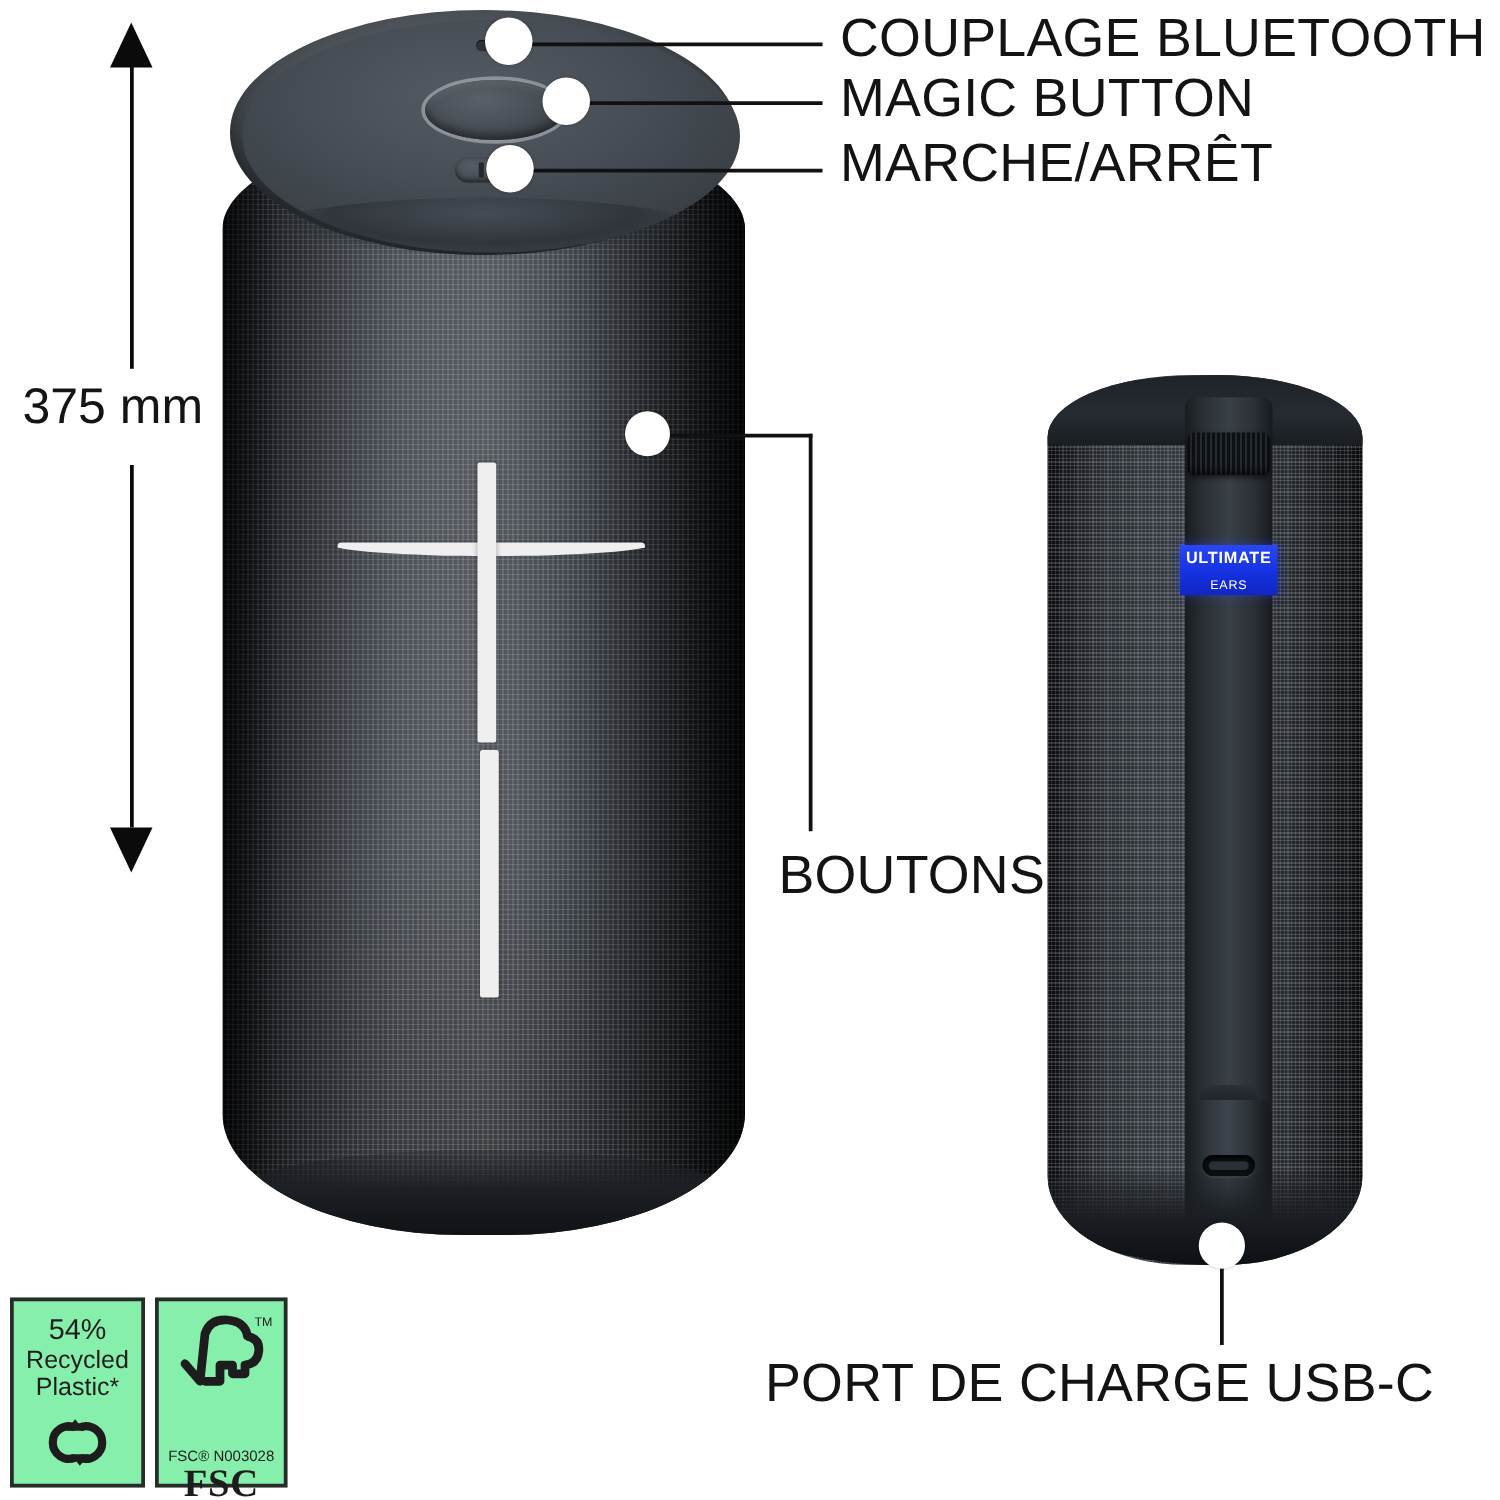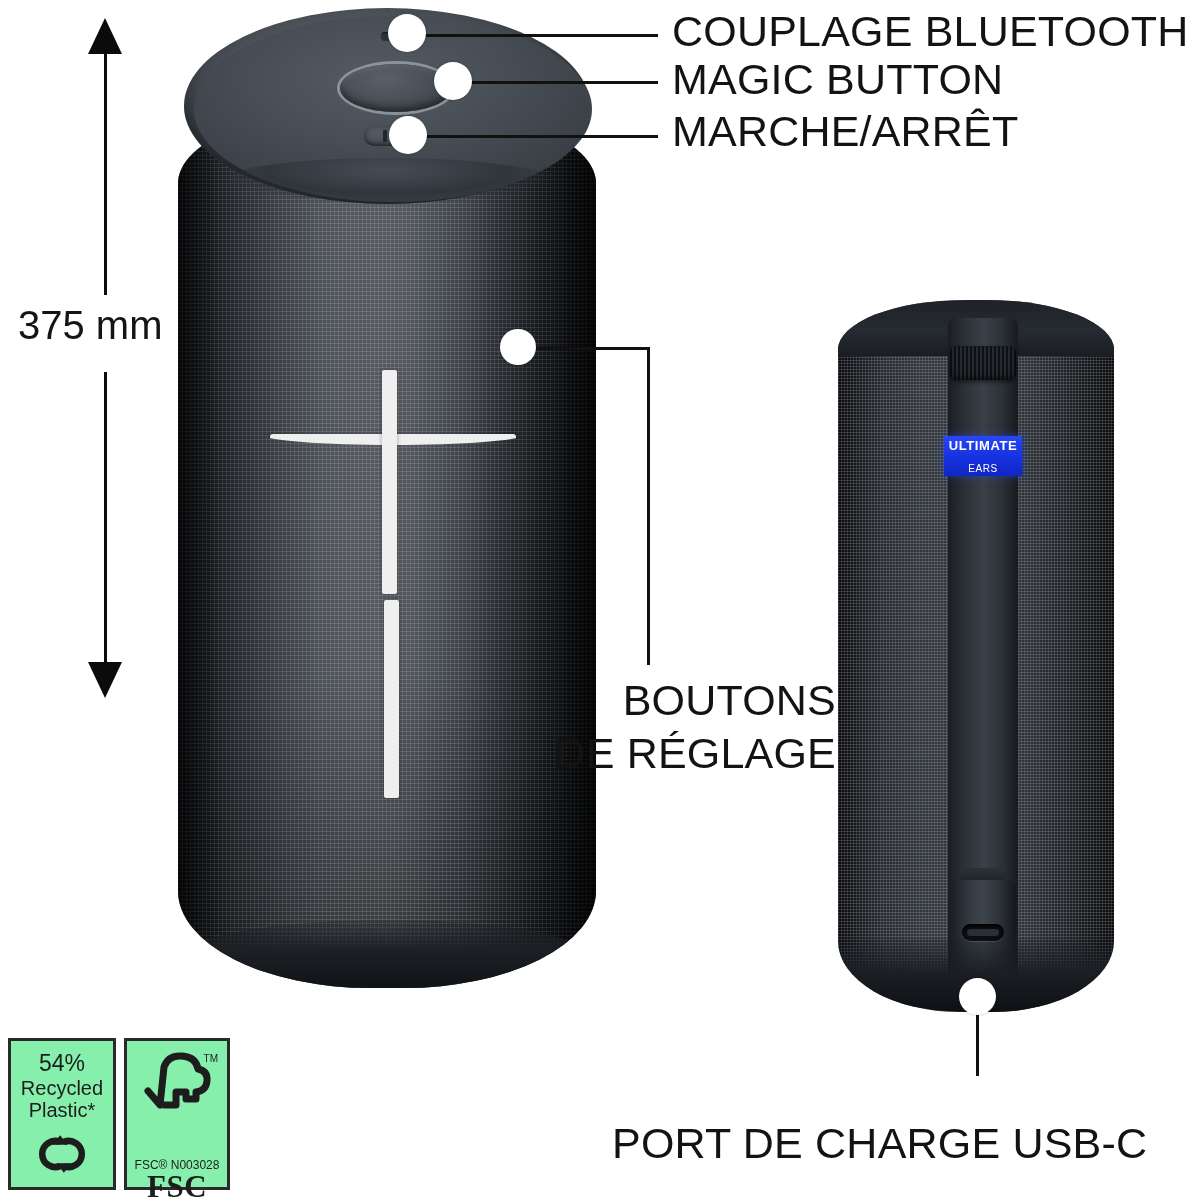--- a/index.html
+++ b/index.html
@@ -228,21 +228,21 @@
   .speaker-rear {
     position: absolute;
     left: 838px;
     top: 300px;
     width: 290px;
     height: 712px;
   }
   .rear-body {
     position: absolute;
     left: 0; top: 0;
-    width: 276px; height: 712px;
+    width: 252px; height: 712px;
     border-radius: 46% 46% 44% 44% / 7% 7% 10% 10%;
     background: linear-gradient(90deg,
       #0a0c0e 0%, #15181c 6%, #272b31 16%,
       #31363c 30%, #363b42 48%, #32373d 64%,
       #22262b 80%, #121518 93%, #090b0d 100%);
     overflow: hidden;
   }
   .rear-cap {
     position: absolute;
     left: 0; top: 0;
@@ -441,21 +441,21 @@
     <div class="dot" style="left:389px; top:116px; width:38px; height:38px;"></div>
     <div class="callout-text" style="left:672px; top:110px;">MARCHE/ARRÊT</div>
   </div>
 
   <div>
     <div class="leader-h" style="left:522px; top:347px; width:128px;"></div>
     <div class="leader-v" style="left:647px; top:347px; height:318px;"></div>
     <div class="dot" style="left:500px; top:329px; width:36px; height:36px;"></div>
     <div class="callout-text multiline" style="left:500px; top:674px; width:336px;">
       <span>BOUTONS</span><br>
-      <span>DE RÉGLAGE</span><br>
+      <br>
     </div>
   </div>
 
   <div class="speaker-rear">
     <div class="rear-body">
       <div class="mesh fine"></div>
       <div class="rear-cap"></div>
       <div class="rear-strip"></div>
       <div class="rear-loop"></div>
 
@@ -467,21 +467,21 @@
       <div class="usb-flap"></div>
       <div class="usb-housing"></div>
       <div class="usb-port"></div>
       <div class="rear-base"></div>
     </div>
   </div>
 
   <div>
     <div class="leader-v" style="left:976px; top:1012px; height:64px;"></div>
     <div class="dot" style="left:959px; top:978px; width:37px; height:37px;"></div>
-    <div class="callout-text" style="left:612px; top:1086px;margin-top:36px;">PORT DE CHARGE USB-C</div>
+    <div class="callout-text" style="left:612px; top:1086px;">PORT DE CHARGE USB-C</div>
   </div>
 
   <div class="badge badge-recycled">
     <div class="rec-line big">54%</div>
     <div class="rec-line">Recycled</div>
     <div class="rec-line">Plastic*</div>
     <svg width="60" height="56" viewBox="0 0 64 60" style="margin-top:4px;">
       <g fill="none" stroke="#1d1d1d" stroke-width="7">
         <path d="M30 17 A14 14 0 1 0 30 43"></path>
         <path d="M34 43 A14 14 0 1 0 34 17"></path>

